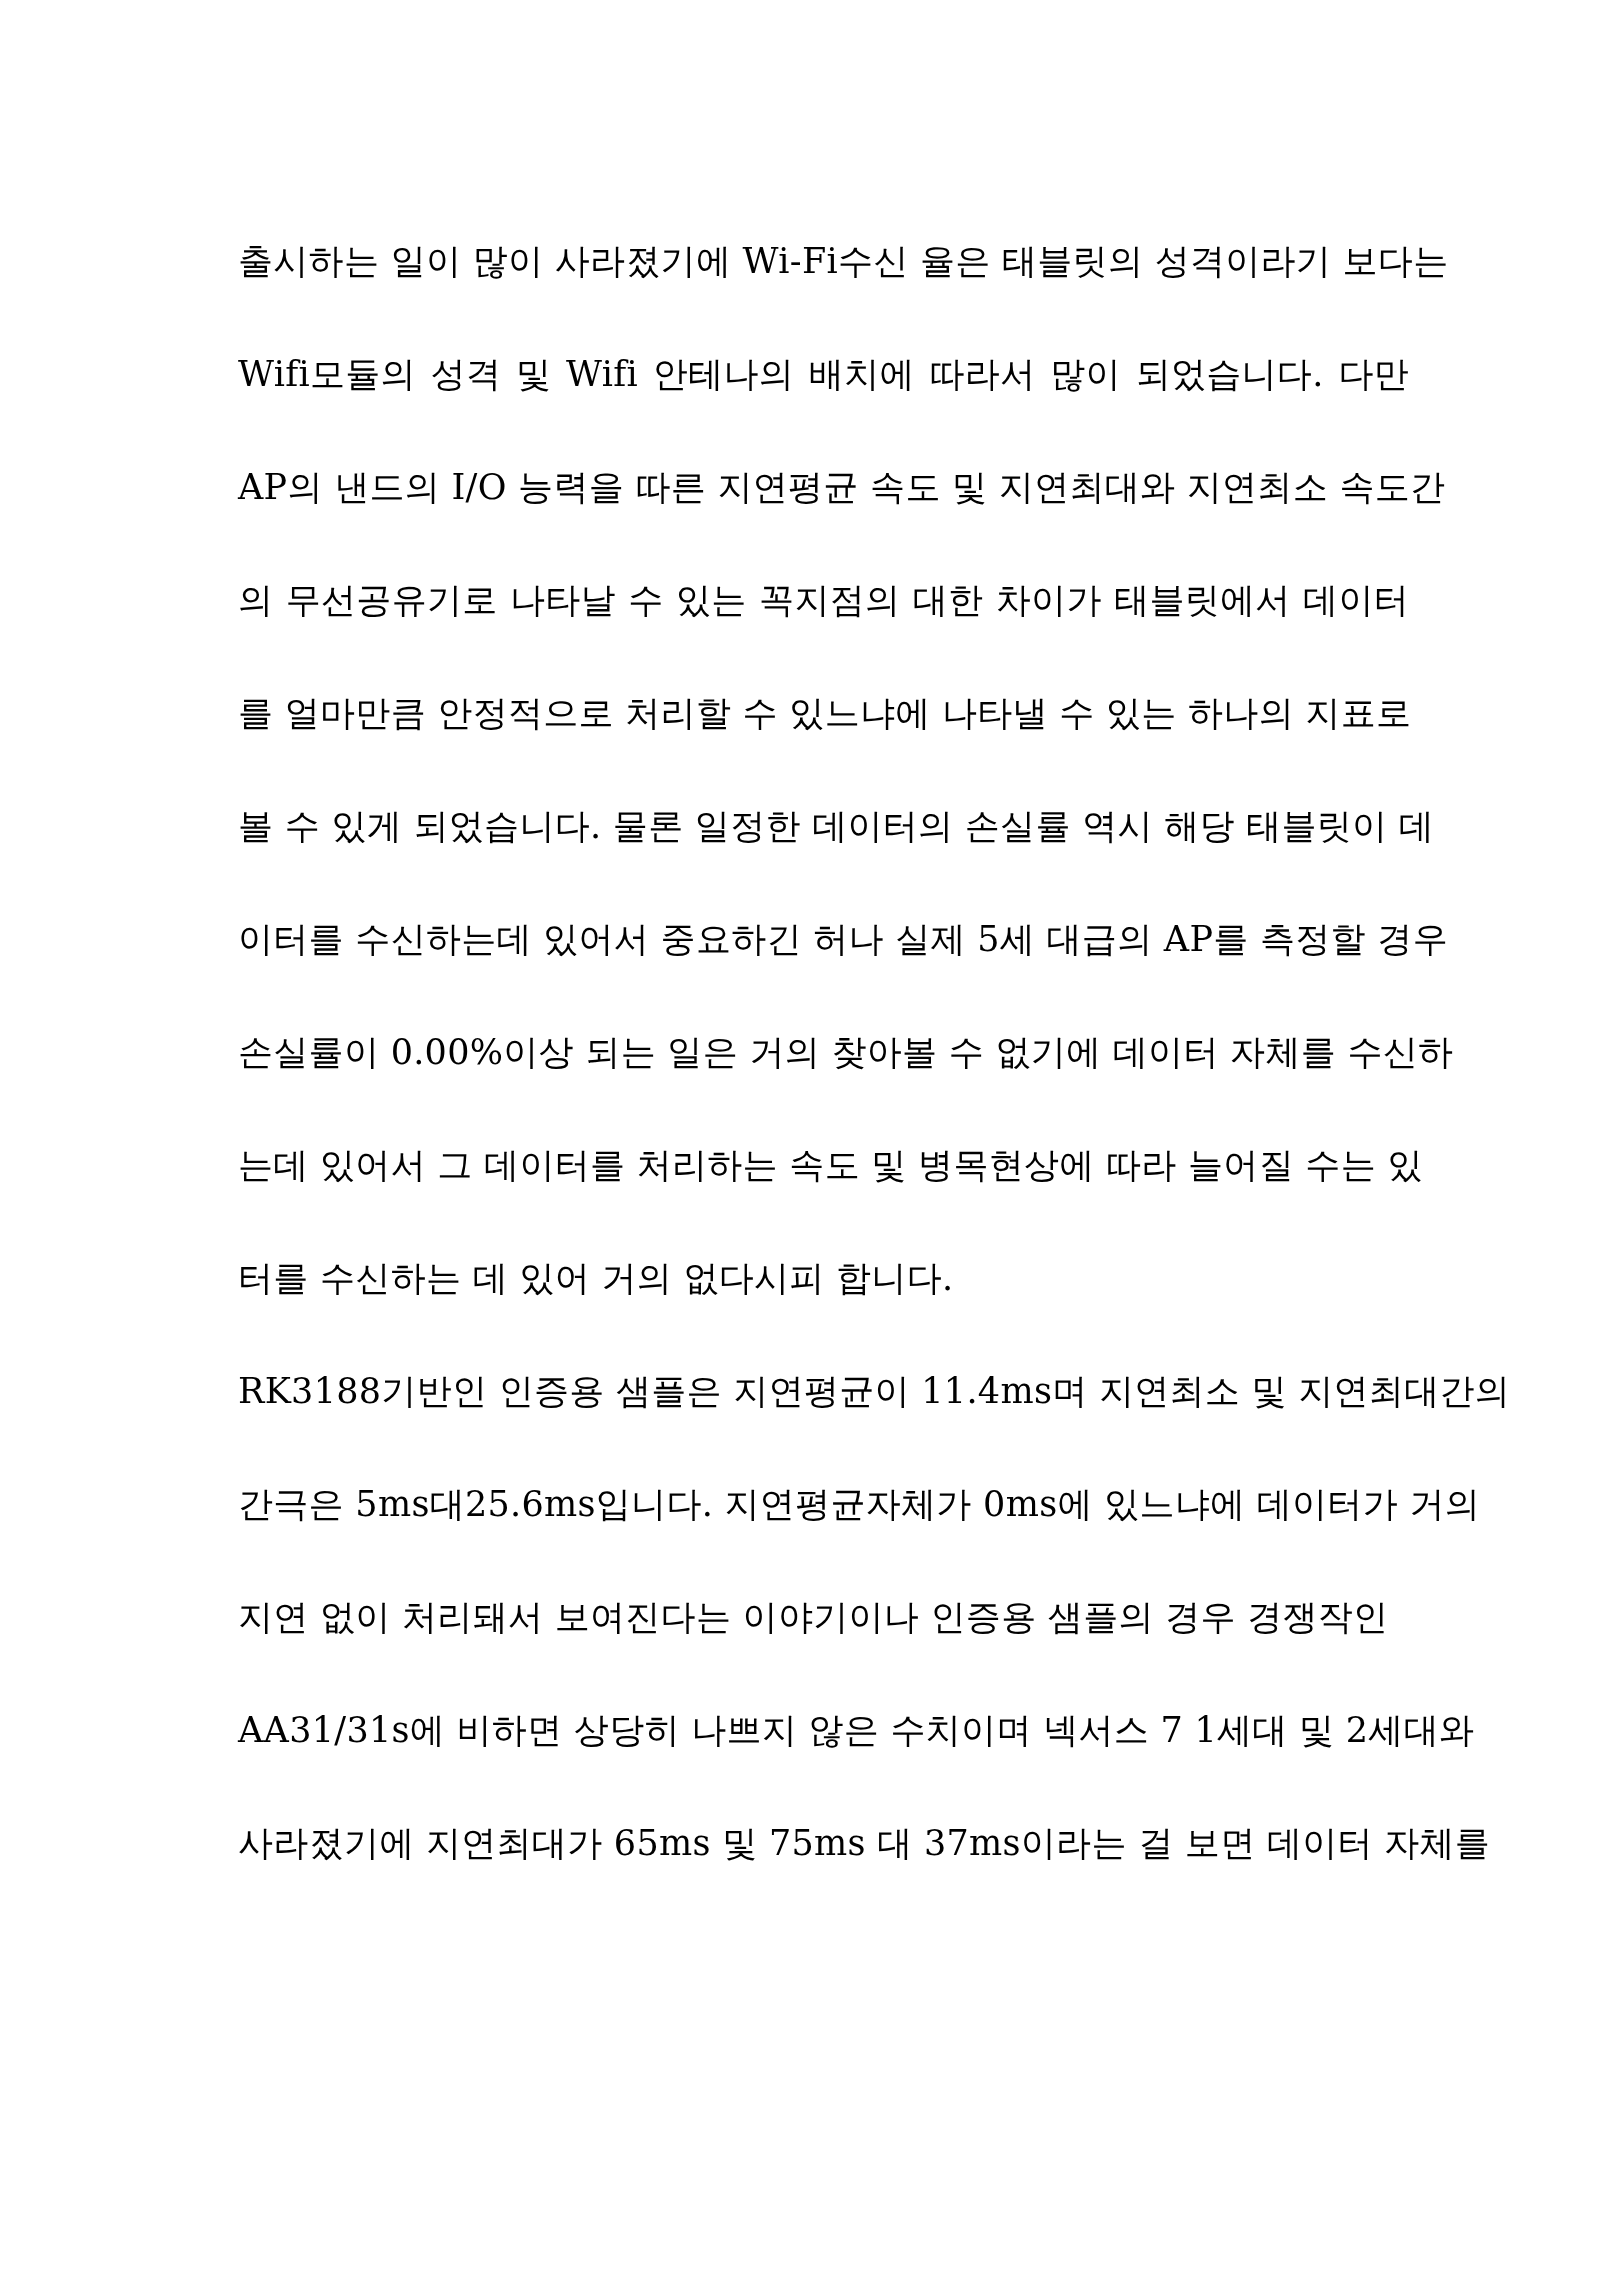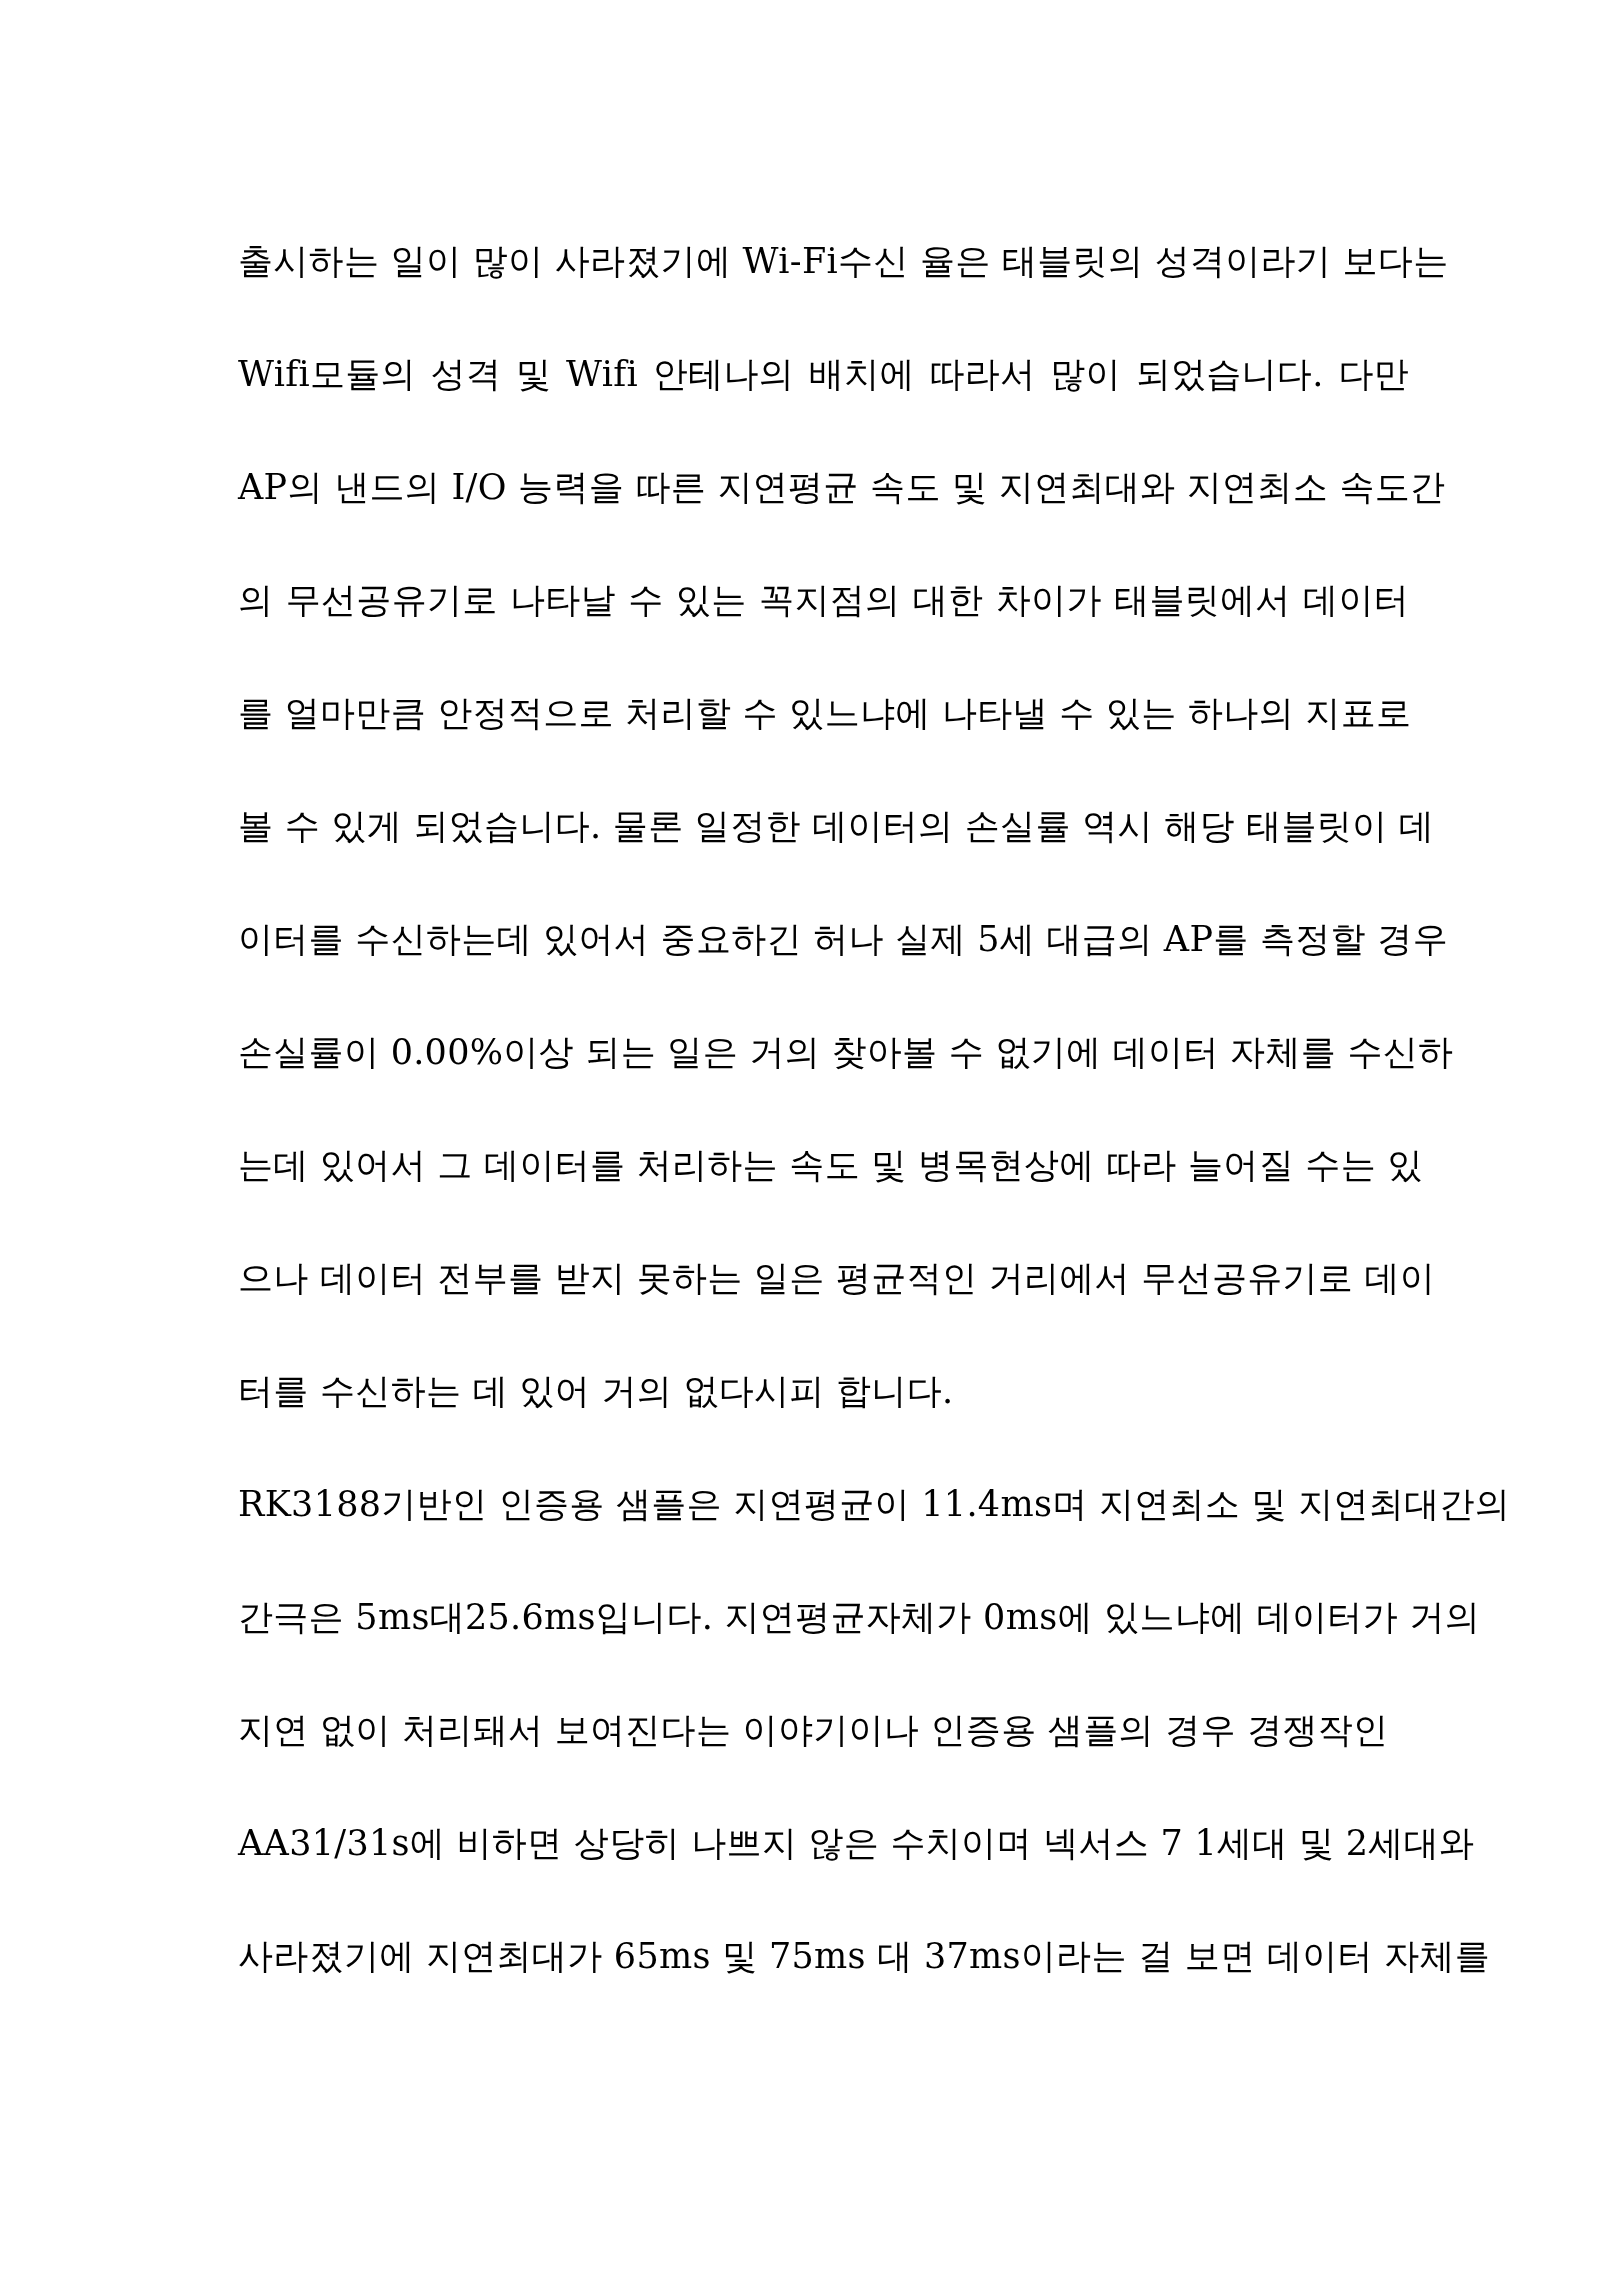--- a/index.html
+++ b/index.html
@@ -54,21 +54,20 @@
   <div class="text-block">
     <span class="text-line">출시하는 일이 많이 사라졌기에 Wi-Fi수신 율은 태블릿의 성격이라기 보다는</span>
     <span class="text-line">Wifi모듈의 성격 및 Wifi 안테나의 배치에 따라서 많이 되었습니다. 다만</span>
     <span class="text-line">AP의 낸드의 I/O 능력을 따른 지연평균 속도 및 지연최대와 지연최소 속도간</span>
     <span class="text-line">의 무선공유기로 나타날 수 있는 꼭지점의 대한 차이가 태블릿에서 데이터</span>
     <span class="text-line">를 얼마만큼 안정적으로 처리할 수 있느냐에 나타낼 수 있는 하나의 지표로</span>
     <span class="text-line">볼 수 있게 되었습니다. 물론 일정한 데이터의 손실률 역시 해당 태블릿이 데</span>
     <span class="text-line">이터를 수신하는데 있어서 중요하긴 허나 실제 5세 대급의 AP를 측정할 경우</span>
     <span class="text-line">손실률이 0.00%이상 되는 일은 거의 찾아볼 수 없기에 데이터 자체를 수신하</span>
     <span class="text-line">는데 있어서 그 데이터를 처리하는 속도 및 병목현상에 따라 늘어질 수는 있</span>
-    <span class="text-line">으나 데이터 전부를 받지 못하는 일은 평균적인 거리에서 무선공유기로 데이</span>
     <span class="text-line align-left">터를 수신하는 데 있어 거의 없다시피 합니다.</span>
     <span class="text-line">RK3188기반인 인증용 샘플은 지연평균이 11.4ms며 지연최소 및 지연최대간의</span>
     <span class="text-line">간극은 5ms대25.6ms입니다. 지연평균자체가 0ms에 있느냐에 데이터가 거의</span>
     <span class="text-line align-left">지연 없이 처리돼서 보여진다는 이야기이나 인증용 샘플의 경우 경쟁작인</span>
     <span class="text-line">AA31/31s에 비하면 상당히 나쁘지 않은 수치이며 넥서스 7 1세대 및 2세대와</span>
     <span class="text-line">사라졌기에 지연최대가 65ms 및 75ms 대 37ms이라는 걸 보면 데이터 자체를</span>
   </div>
 </div>
 
 

